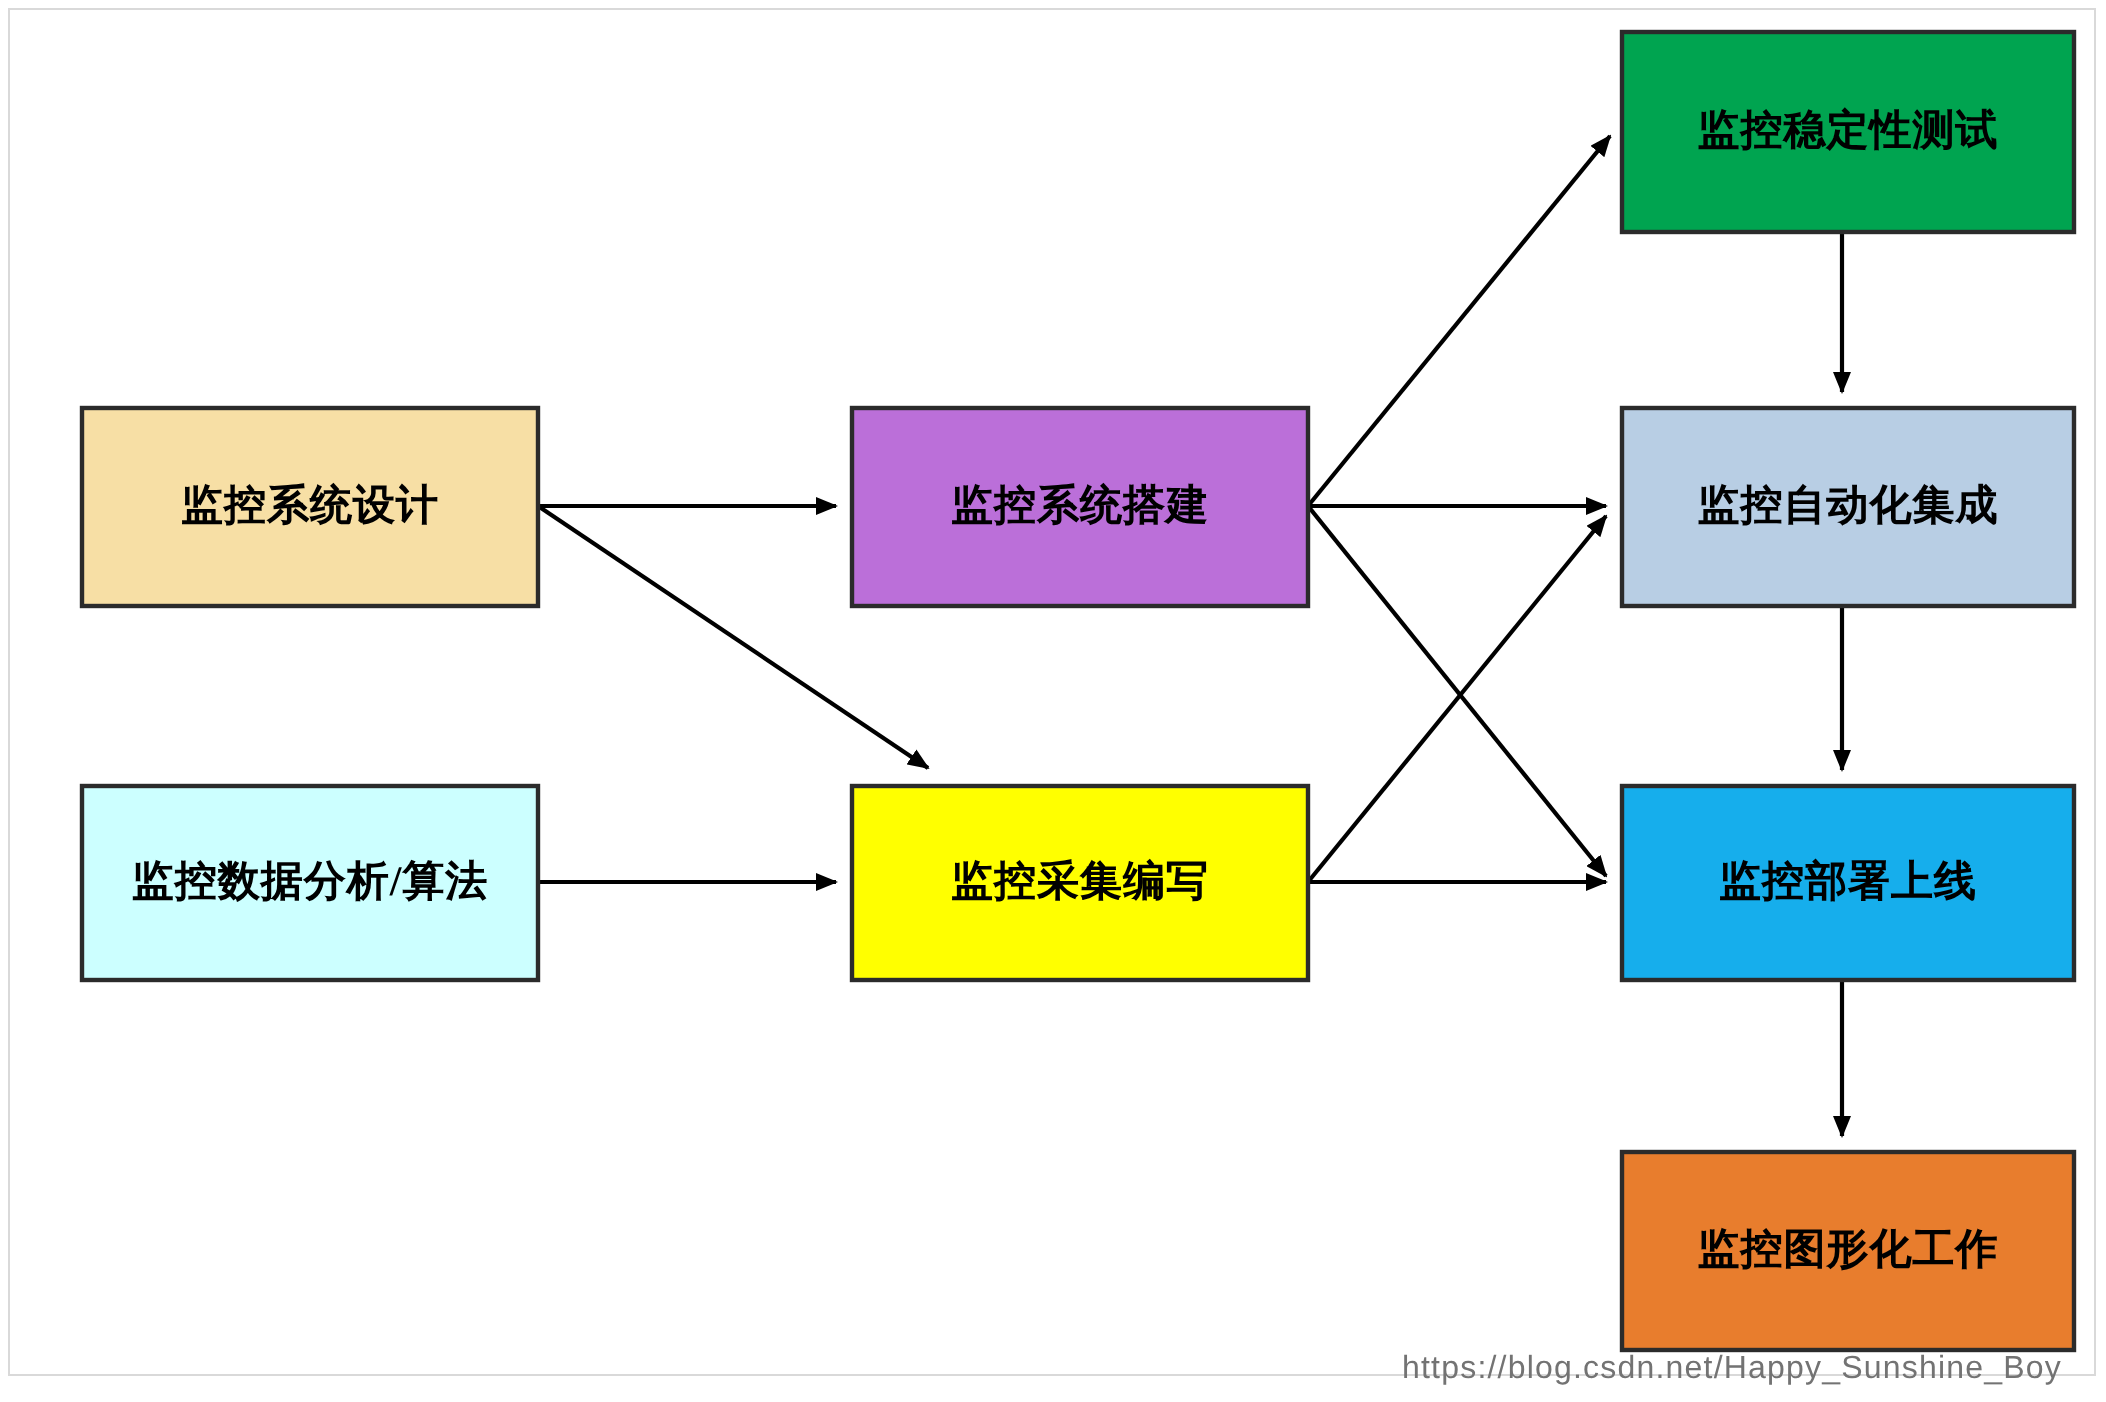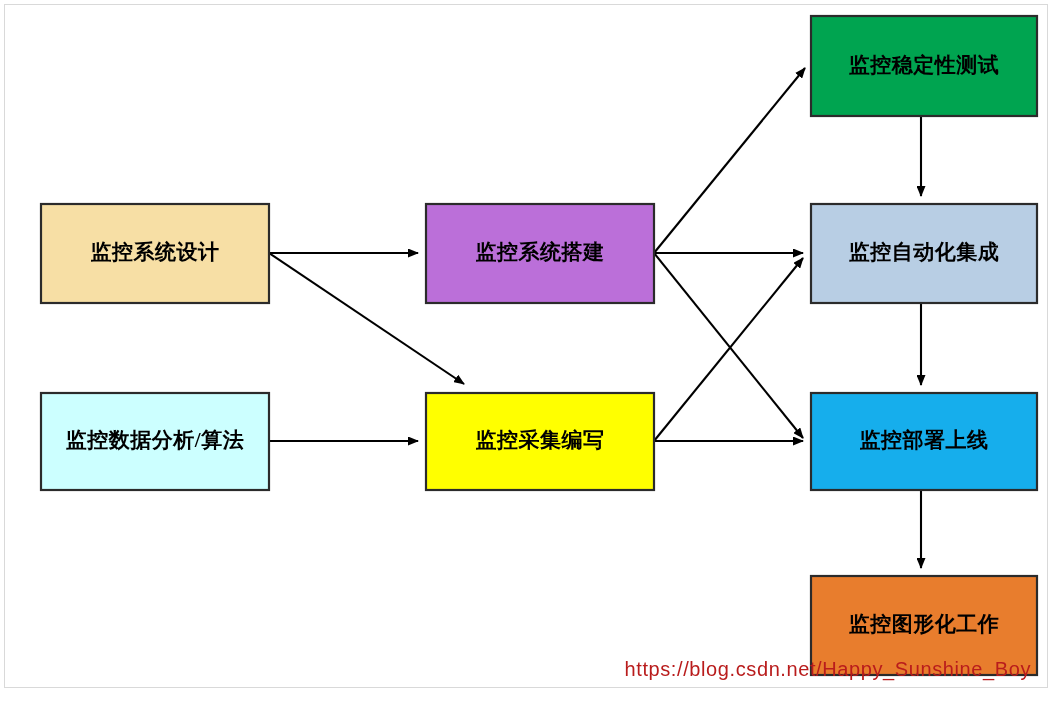--- a/index.html
+++ b/index.html
@@ -48,24 +48,24 @@
     letter-spacing: 0.5px;
   }
   .edge-line {
     stroke: #000000;
     stroke-width: 2.1;
     fill: none;
   }
   .watermark {
     position: absolute;
     right: 22px;
-    bottom: 20px;
+    bottom: 7px;
     font-family: "Liberation Sans", "DejaVu Sans", sans-serif;
-    font-size: 20px;
-    color: #b91c1c;
+    font-size: 16px;
+    color: #737373;
     letter-spacing: 0.6px;
     white-space: nowrap;
     user-select: none;
   }
 </style>
 </head>
 <body>
 
 <div id="canvas-wrap">
   <div id="canvas-border"></div>

